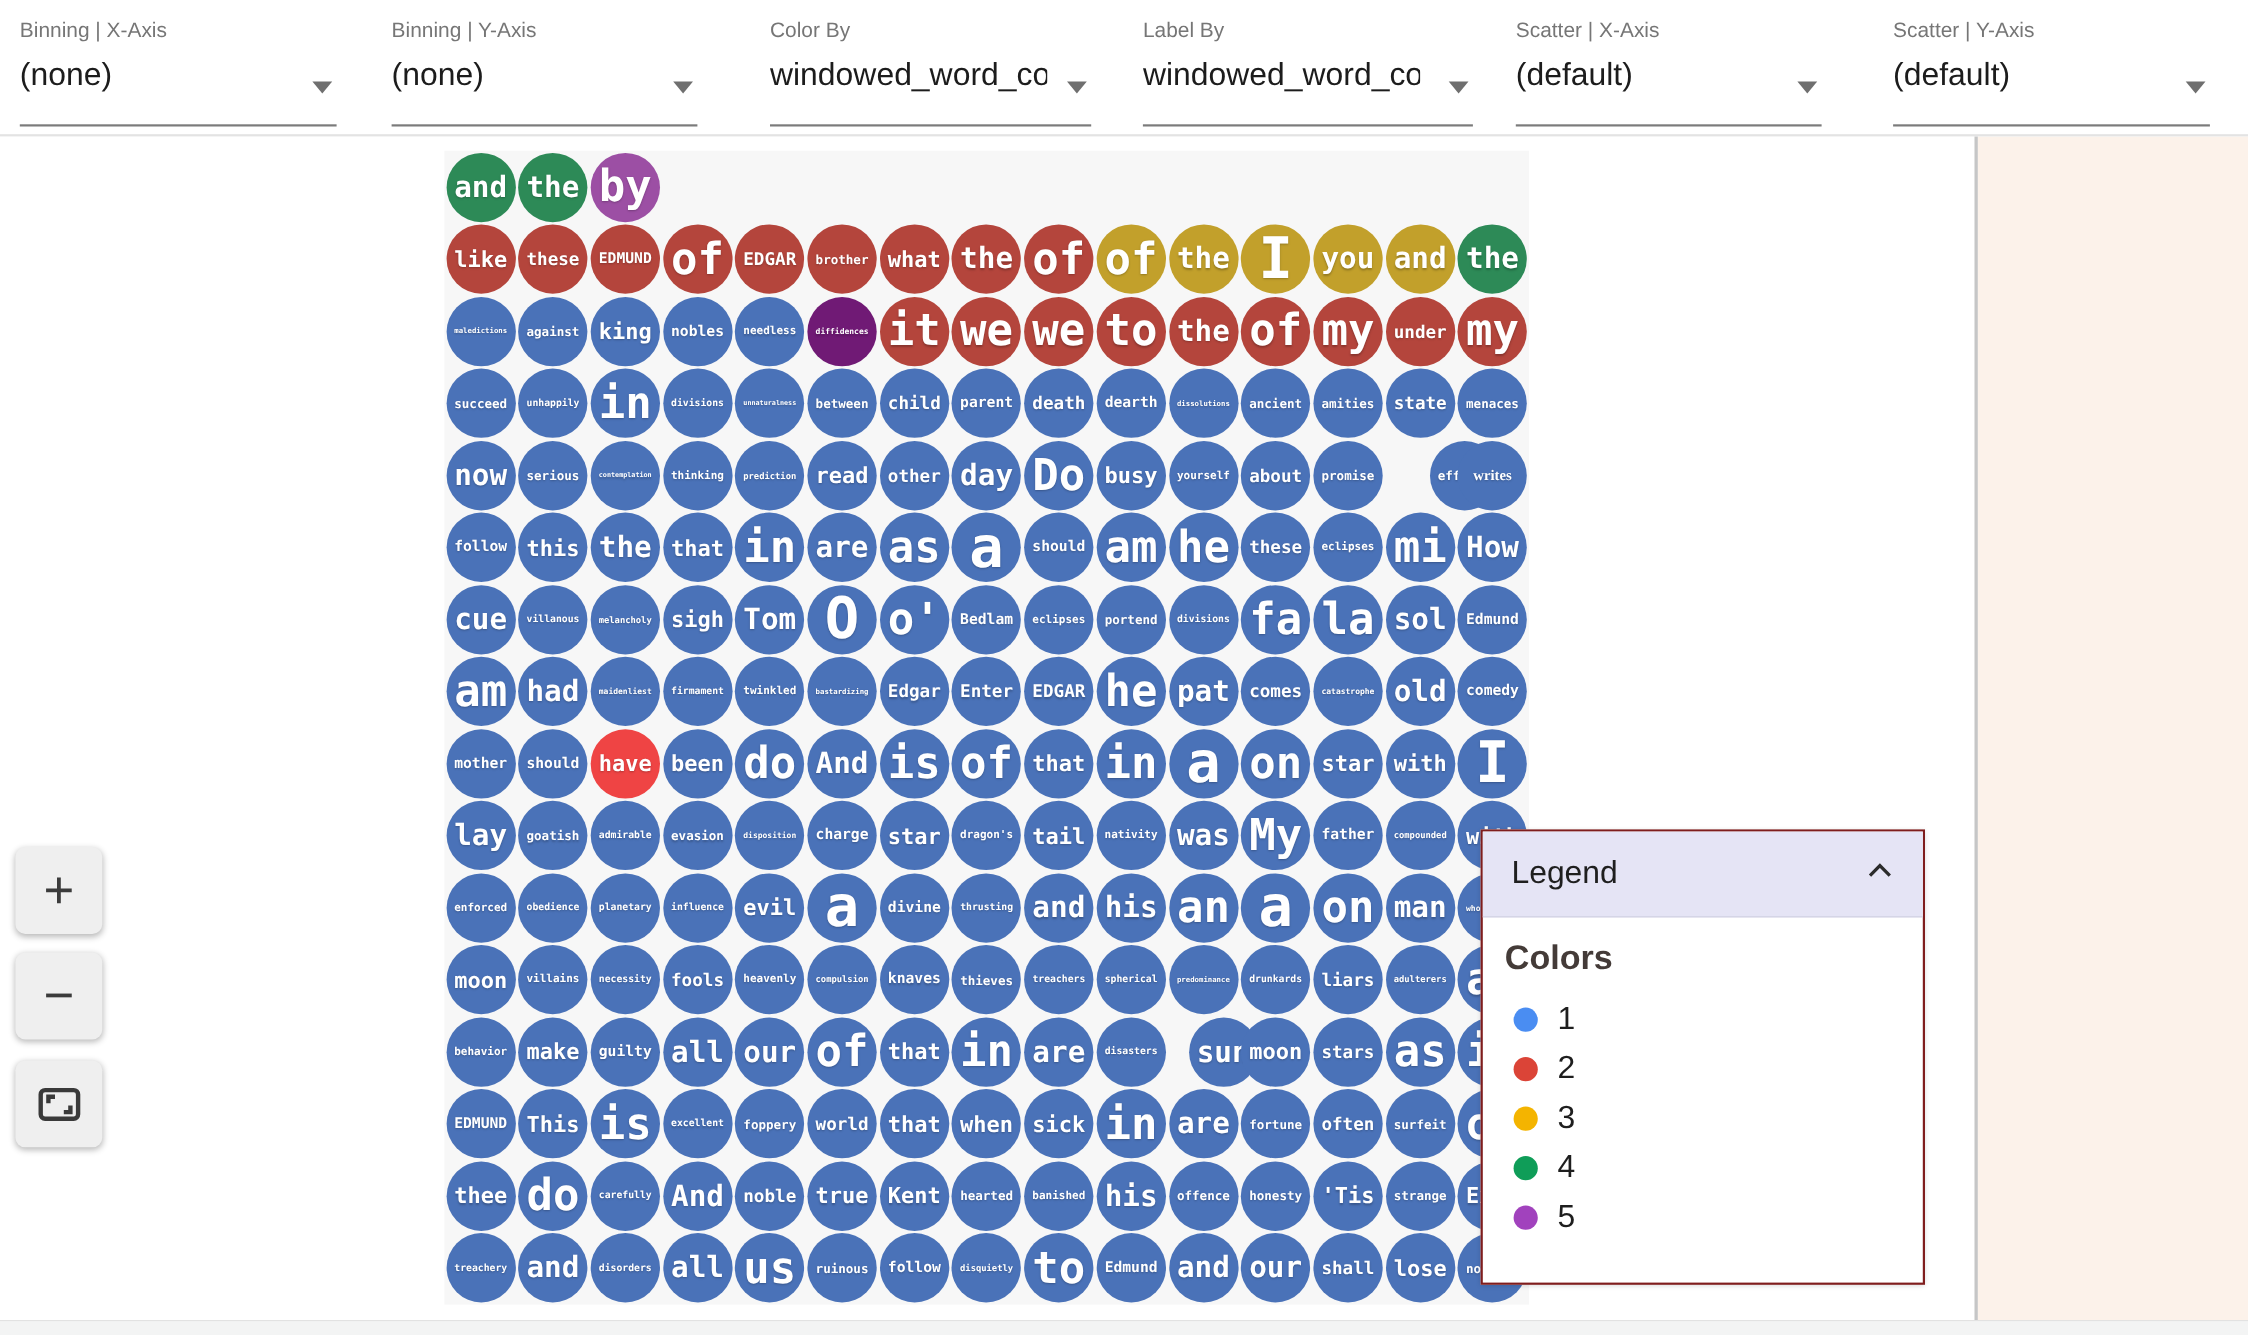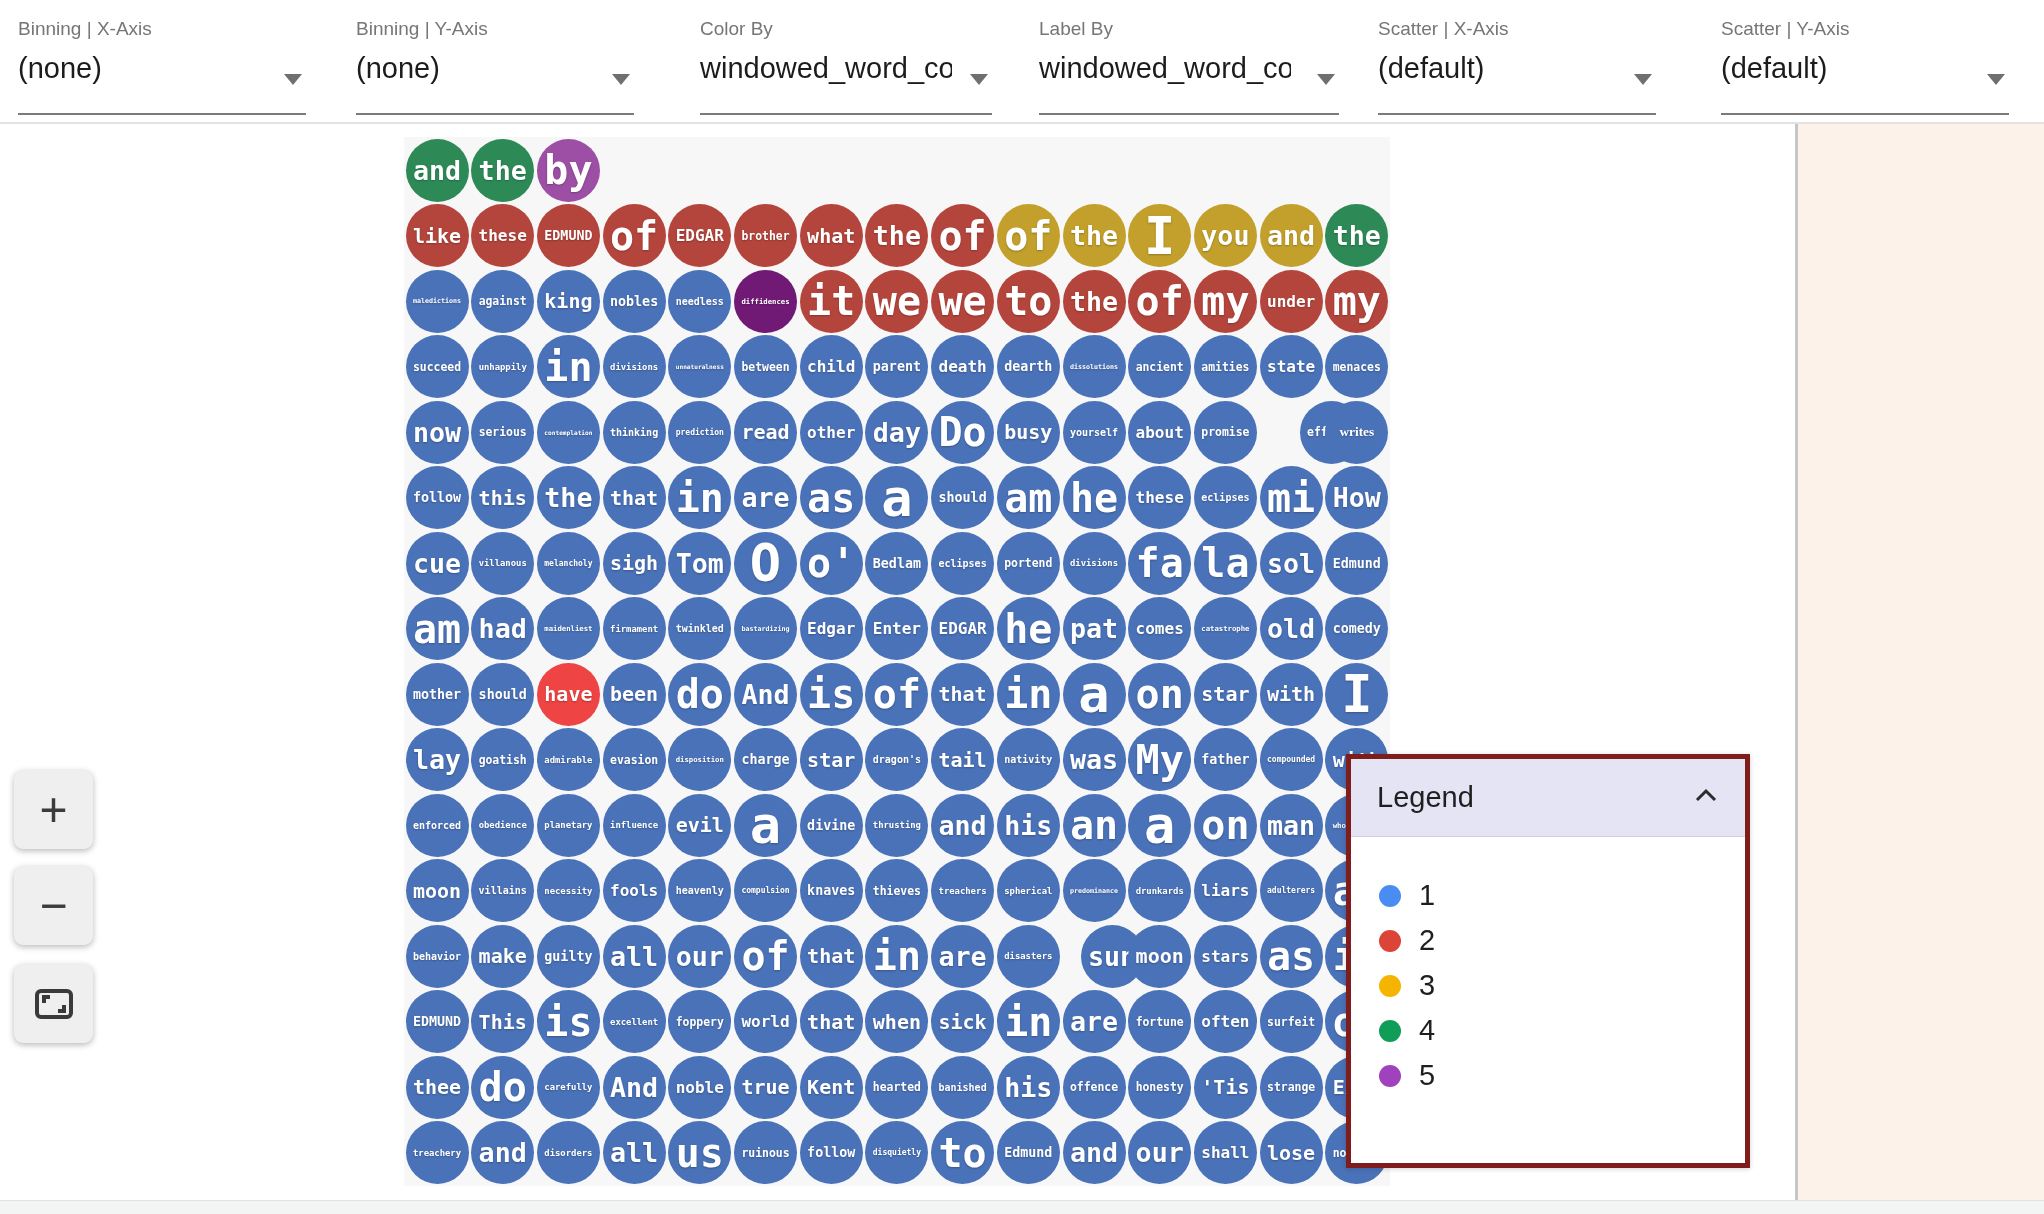--- a/index.html
+++ b/index.html
@@ -27,21 +27,21 @@
           white-space:nowrap;text-shadow:0 1px 2px rgba(0,0,0,0.25);cursor:pointer;}
 
   
   .zbtn{position:absolute;left:14px;width:79px;height:79px;border-radius:9px;background:#efefef;
         box-shadow:0 2px 6px rgba(0,0,0,0.28);display:flex;align-items:center;justify-content:center;
         font-size:48px;color:#3b3b3b;cursor:pointer;z-index:40;user-select:none;}
   .zbtn svg{display:block;}
 
   
   .legend{position:absolute;left:1346px;top:754px;width:404px;height:414px;background:#ffffff;
-          border:5px solid #7f1d1d;box-shadow:0 1px 5px rgba(0,0,0,0.18);z-index:50;box-sizing:border-box;}
+          border:2px solid #7f1d1d;box-shadow:0 1px 5px rgba(0,0,0,0.18);z-index:50;box-sizing:border-box;}
   .legend-header{height:78px;background:#e5e4f5;display:flex;align-items:center;
                  justify-content:space-between;padding:0 24px 0 26px;cursor:pointer;box-sizing:border-box;
                  border-bottom:1px solid #cfcfe0;}
   .legend-title{font-size:29px;color:#1f1f1f;}
   .legend-body{padding:20px 20px 0 20px;}
   .colors-title{font-size:31px;font-weight:bold;color:#443b38;line-height:34px;}
   .colors-sub{margin:9px 0 0 38px;font-size:26px;color:#8d8d8d;}
   .lg-entries{margin-top:16px;}
   .lg-entry{display:flex;align-items:center;height:45px;margin-left:8px;}
   .dot{width:22px;height:22px;border-radius:50%;margin-right:18px;flex:0 0 auto;}
@@ -349,20 +349,21 @@
   <div class="legend">
     <div class="legend-header">
       <span class="legend-title">Legend</span>
       <span>
         <svg width="30" height="20" viewBox="0 0 30 20">
           <polyline points="6,14 15,5 24,14" fill="none" stroke="#2b2b2b" stroke-width="3"></polyline>
         </svg>
       </span>
     </div>
     <div class="legend-body">
+      <div class="colors-title">Colors</div>
       <div class="lg-entries" id="lg-entries">
           <div class="lg-entry">
             <span class="dot" style="background: rgb(74, 141, 242);"></span>
             <span class="lg-num">1</span>
           </div>
           <div class="lg-entry">
             <span class="dot" style="background: rgb(219, 68, 55);"></span>
             <span class="lg-num">2</span>
           </div>
           <div class="lg-entry">

